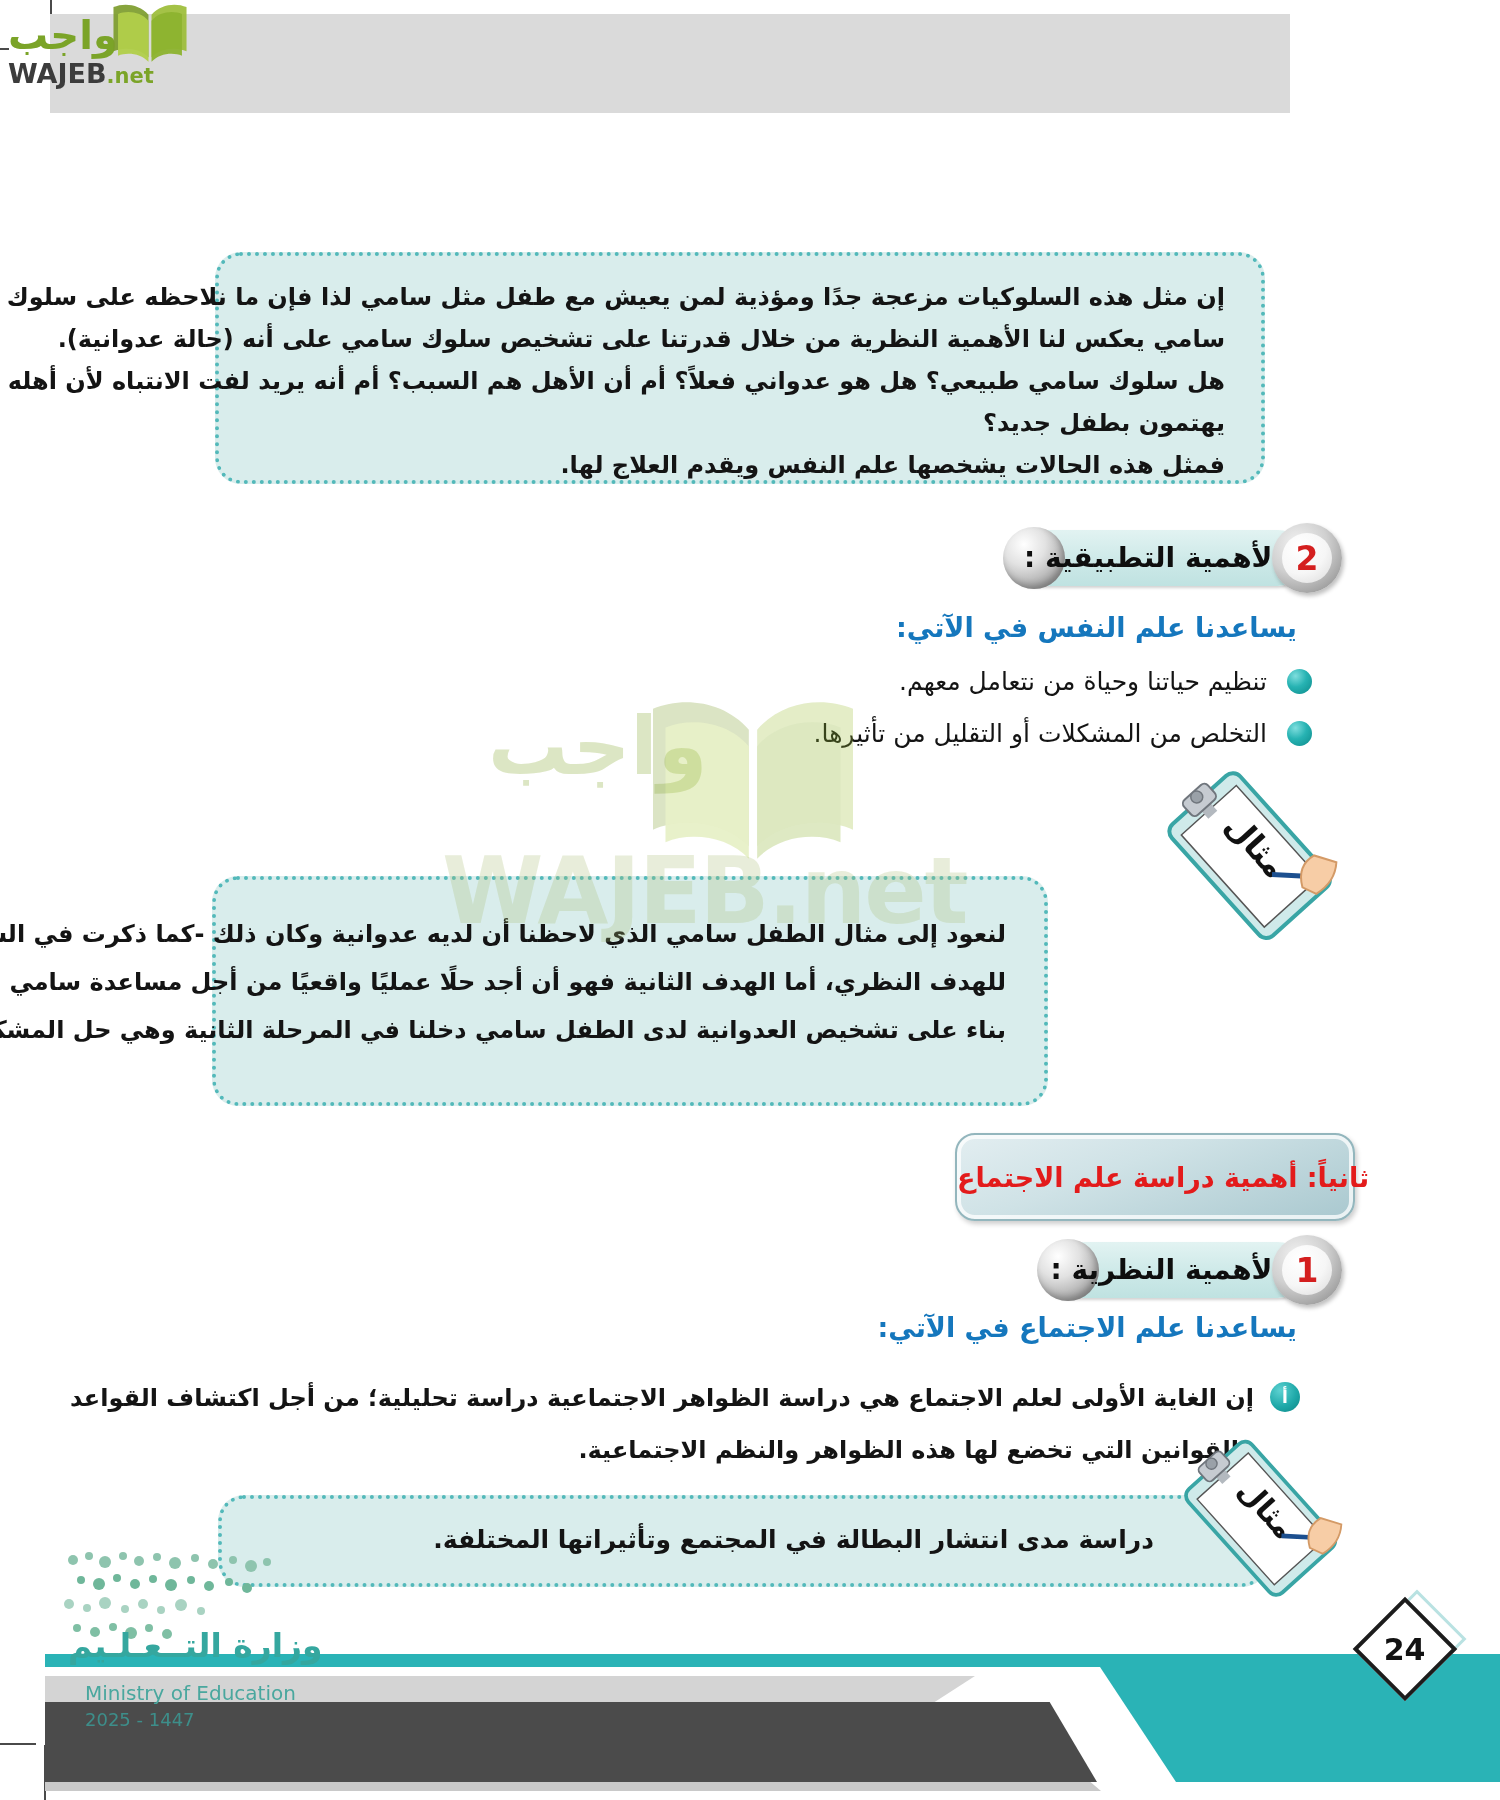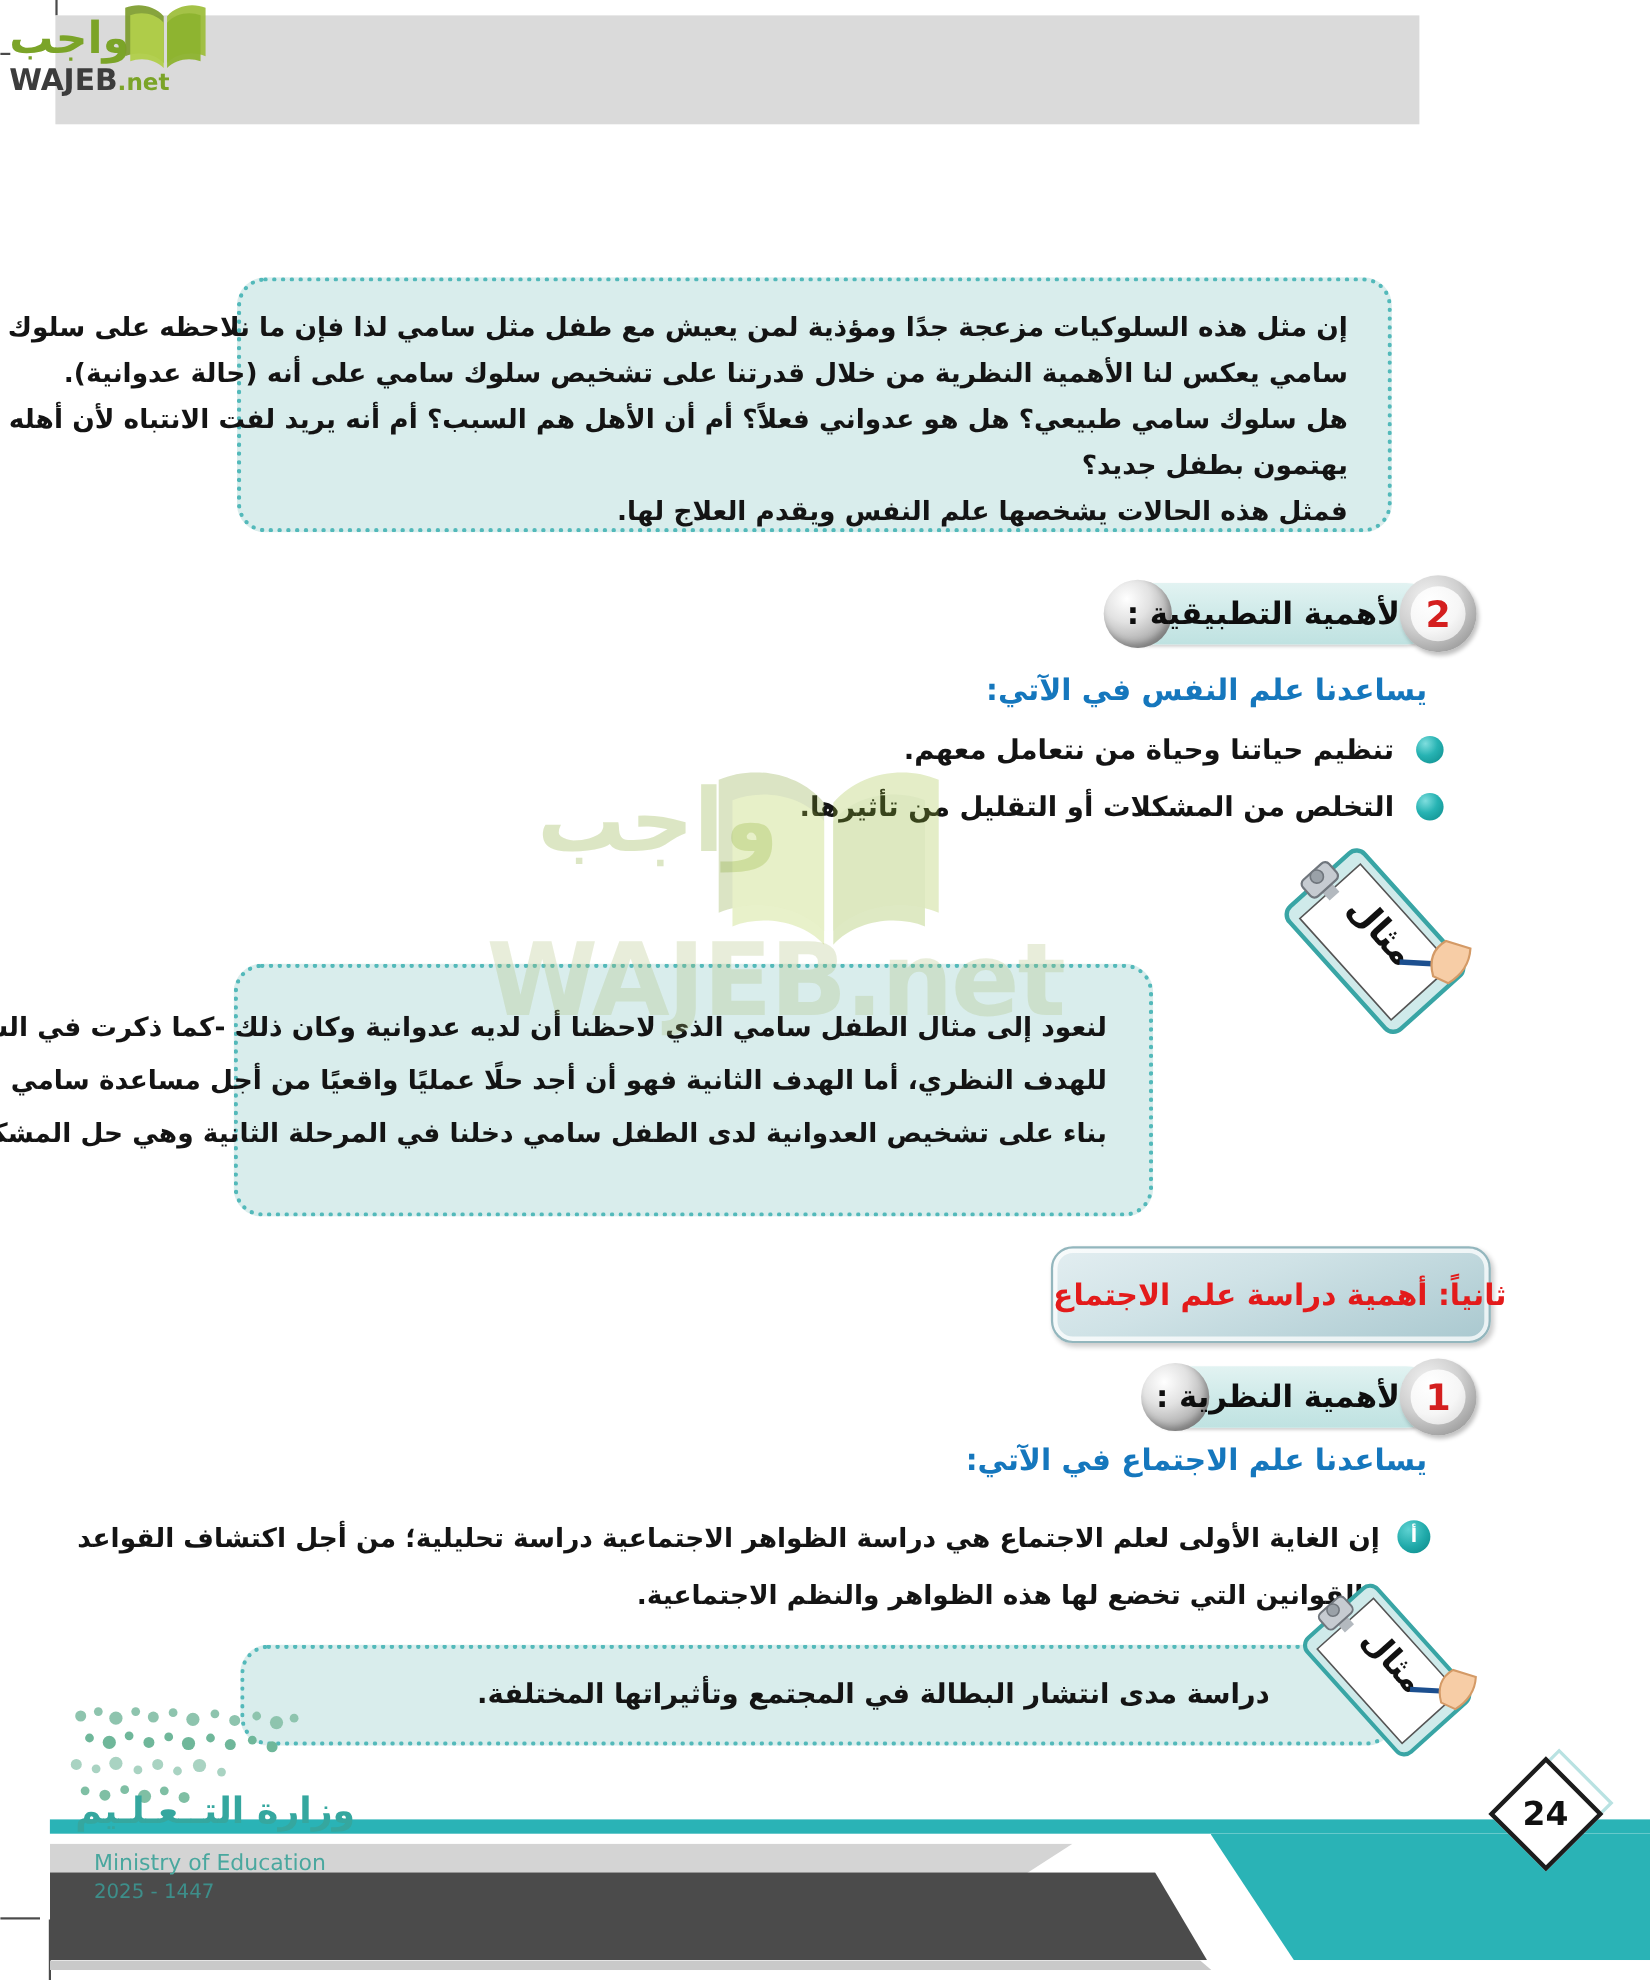--- a/index.html
+++ b/index.html
@@ -44,21 +44,21 @@
   .pill-applied{left:1006px;top:530px;width:300px;}
   .pill-theoretical{left:1040px;top:1242px;width:266px;}
   
   .lead{position:absolute;right:203px;font-size:27px;font-weight:bold;color:var(--heading-blue,#1577bd);white-space:nowrap;z-index:2;}
   .lead-psy{top:612px;}
   .lead-soc{top:1312px;}
   .bullets{position:absolute;right:188px;top:664px;z-index:2;}
   .brow{display:flex;align-items:center;gap:20px;height:34px;margin-bottom:18px;direction:rtl;}
   .bdot{width:25px;height:25px;border-radius:50%;flex:0 0 25px;
     background:radial-gradient(circle at 34% 28%,#7fdede 0%,#27b3b3 45%,#0c8a8a 100%);}
-  .brow span:last-child{font-size:25px;font-weight:bold;color:#141414;white-space:nowrap;}
+  .brow span:last-child{font-size:25px;font-weight:normal;color:#141414;white-space:nowrap;}
   
   .redbox{position:absolute;left:955px;top:1133px;width:396px;height:84px;border-radius:20px;z-index:2;
     background:linear-gradient(160deg,#e3eef1 0%,#cfe2e6 40%,#a9c8cf 100%);
     border:2px solid #93b6bd;box-shadow:inset 0 0 0 4px rgba(255,255,255,.75),2px 3px 5px rgba(0,0,0,.2);
     display:flex;align-items:center;justify-content:flex-end;}
   .redbox span{font-size:27px;font-weight:bold;color:var(--heading-red,#e31b1b);white-space:nowrap;}
   
   .item-a{position:absolute;right:200px;top:1372px;display:flex;gap:16px;direction:rtl;z-index:2;}
   .abadge{width:30px;height:30px;border-radius:50%;margin-top:10px;flex:0 0 30px;
     background:radial-gradient(circle at 34% 28%,#5ed2d2 0%,#1fa9a9 55%,#0b8585 100%);

